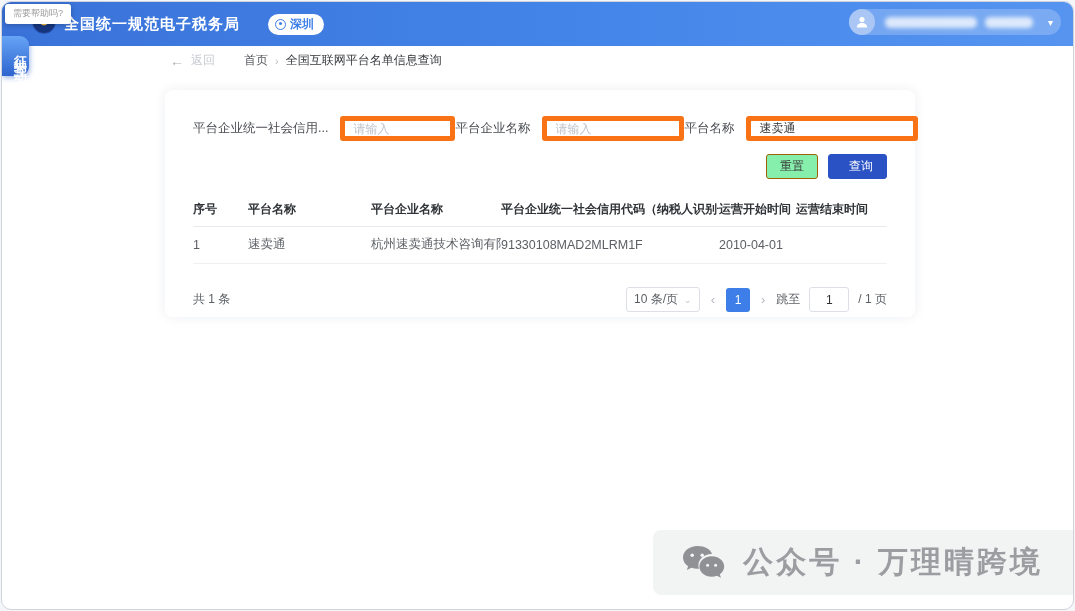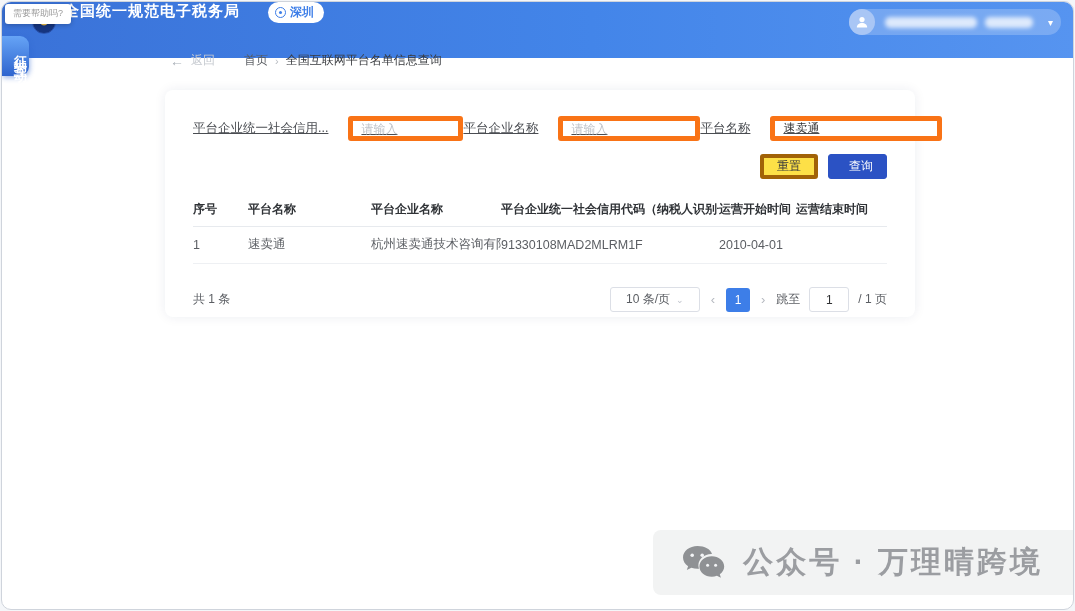--- a/index.html
+++ b/index.html
@@ -1,22 +1,22 @@
 <!DOCTYPE html>
 <html><head>
 <meta charset="utf-8">
 <style>
   * { margin:0; padding:0; box-sizing:border-box; }
   html,body { width:1075px; height:611px; background:#f4f6f9; font-family:"Liberation Sans","DejaVu Sans",sans-serif; }
   .window { position:relative; width:1073px; height:609px; margin:1px auto; background:#fff;
             border:1px solid #cfd4dc; border-radius:10px; overflow:hidden; }
 
   
-  .header { position:relative; height:56px; background:linear-gradient(90deg,#3a72d8 0%,#4385e9 55%,#5694f0 100%);
-            display:flex; }
+  .header { position:relative; height:44px; background:linear-gradient(90deg,#3a72d8 0%,#4385e9 55%,#5694f0 100%);
+            display:flex; align-items:center; }
   .logo { position:absolute; left:30px; top:8px; width:24px; height:24px; border-radius:50%;
           background:radial-gradient(circle at 50% 45%, #f0c14b 0 4px, #16357f 5px 100%);
           border:1.5px solid #2c55b0; }
   .app-title { margin-left:62px; color:#fff; font-size:15px; font-weight:bold; letter-spacing:1px; }
   .loc-badge { margin-left:28px; background:#fff; color:#3d7ee8; font-size:12px; font-weight:bold;
                height:21px; padding:0 10px 0 7px; border-radius:11px; display:flex; align-items:center; gap:4px; }
   .pin { width:11px; height:11px; border:1.5px solid #3d7ee8; border-radius:50%; position:relative; }
   .pin::after { content:""; position:absolute; left:2.5px; top:2.5px; width:3px; height:3px; border-radius:50%; background:#3d7ee8; }
   .user-pill { position:absolute; right:12px; top:7px; width:212px; height:26px; border-radius:13px;
                background:rgba(255,255,255,0.22); display:flex; align-items:center; padding:0 8px 0 0; }
@@ -42,40 +42,40 @@
   .bc-back { color:#c6cad0; }
   .bc-home { color:#56595e; margin-left:22px; }
   .bc-sep { color:#b8bcc2; font-size:11px; }
   .bc-cur { color:#37393d; }
 
   
   .card { position:absolute; left:163px; top:88px; width:750px; height:227px; background:#fff;
           border-radius:8px; box-shadow:0 0 12px rgba(15,40,90,0.08); padding:26px 28px 0; }
 
   .form-row { display:flex; justify-content:space-between; align-items:center; }
-  .field { display:flex; align-items:center; gap:20px; font-size:12.5px; color:#4a4d52; white-space:nowrap;text-decoration:underline; }
+  .field { display:flex; align-items:center; gap:12px; font-size:12.5px; color:#4a4d52; white-space:nowrap; }
   .field input { border:5px solid #f97316; border-radius:3px; height:25px; padding:0 8px; font-size:12px; color:#303133; outline:none; }
   .field input::placeholder { color:#bfc3ca; }
   .in1 { width:115px; } .in2 { width:142px; } .in3 { width:172px; }
 
   .btn-row { display:flex; justify-content:flex-end; gap:10px; margin-top:13px; }
   .btn { font-size:12px; height:25px; padding:0 13px; border-radius:3px; cursor:pointer; }
-  .btn-reset { background:#fde047; border:4px solid #a16207; color:#3c3c3c; }
+  .btn-reset { background:#86efac; border:1px solid #a16207; color:#3c3c3c; }
   .btn-query { background:#2b52c4; border:1px solid #2b52c4; color:#fff;padding-left:20px; }
 
   table { width:100%; border-collapse:collapse; margin-top:15px; table-layout:fixed; }
   th { text-align:left; font-size:12px; color:#2f3236; padding:7px 4px 8px 0; border-bottom:1px solid #e7eaee; font-weight:bold;
        white-space:nowrap; overflow:hidden; }
   td { font-size:12.5px; color:#5b5e63; padding:9px 4px 10px 0; border-bottom:1px solid #eef0f3; white-space:nowrap; overflow:hidden; }
 
   .pager { display:flex; align-items:center; margin-top:23px; font-size:12px; color:#5b5e63; }
   .pager-total { flex:0 0 auto; }
   .pager-right { margin-left:auto; display:flex; align-items:center; gap:9px; }
   .size-select { border:1px solid #dcdfe6; border-radius:3px; height:25px; display:flex; align-items:center;
-                 gap:6px; padding:0 15px; color:#5b5e63; cursor:pointer; }
+                 gap:6px; padding:0 7px; color:#5b5e63; cursor:pointer; }
   .size-caret { color:#c0c4cc; font-size:9px; }
   .pg-arrow { color:#b4b8bf; font-size:13px; cursor:pointer; padding:0 2px; }
   .pg-num { width:24px; height:24px; background:#3d7ee8; color:#fff; border-radius:3px;
             display:flex; align-items:center; justify-content:center; font-size:12px; cursor:pointer; }
   .jump-input { width:40px; height:25px; border:1px solid #dcdfe6; border-radius:3px; text-align:center; font-size:12px; color:#303133; outline:none; }
 
   
   .watermark { position:absolute; right:0; bottom:14px; display:flex; align-items:center; gap:15px;
                padding:12px 30px 12px 28px; background:rgba(130,134,140,0.10); border-radius:8px 0 0 8px; }
   .wm-text { font-size:30px; font-weight:bold; color:#9b9da1; letter-spacing:3px; font-family:"Liberation Sans","DejaVu Sans",sans-serif; }

